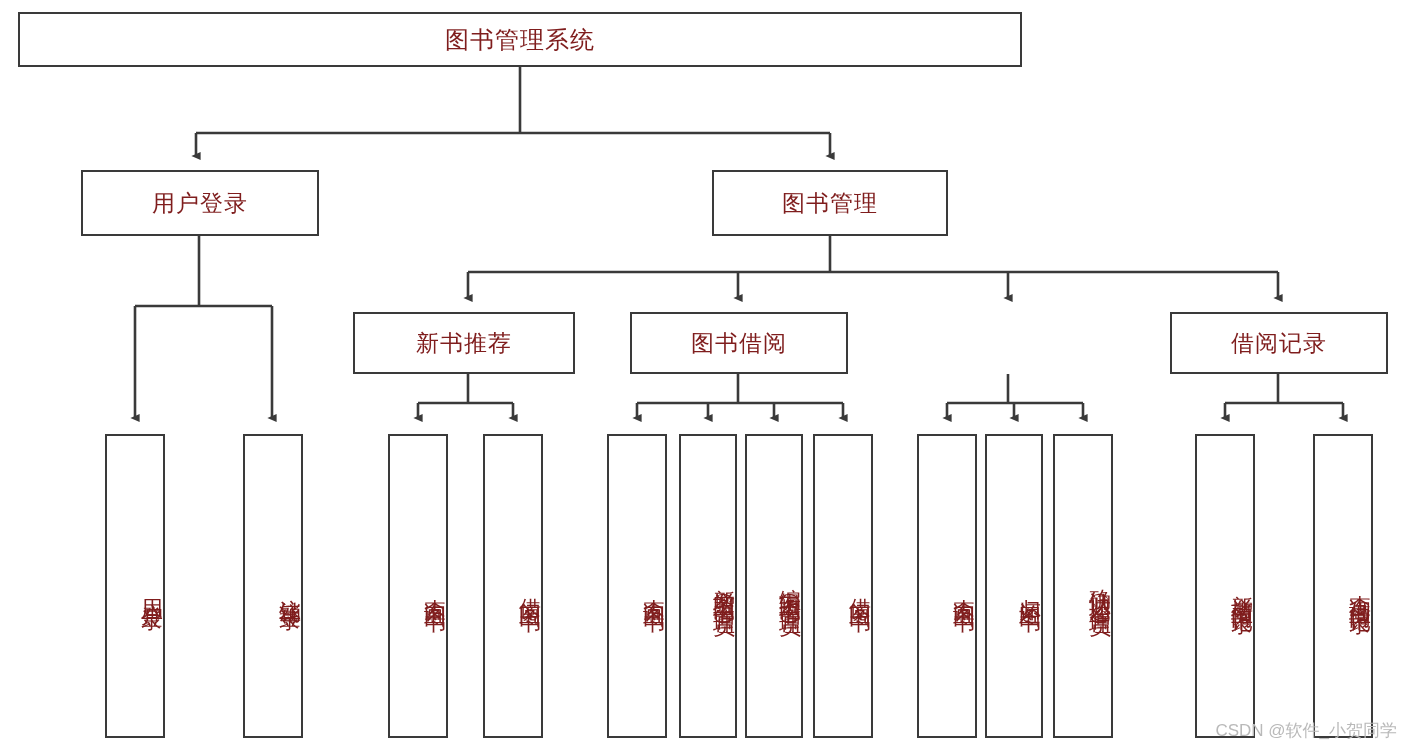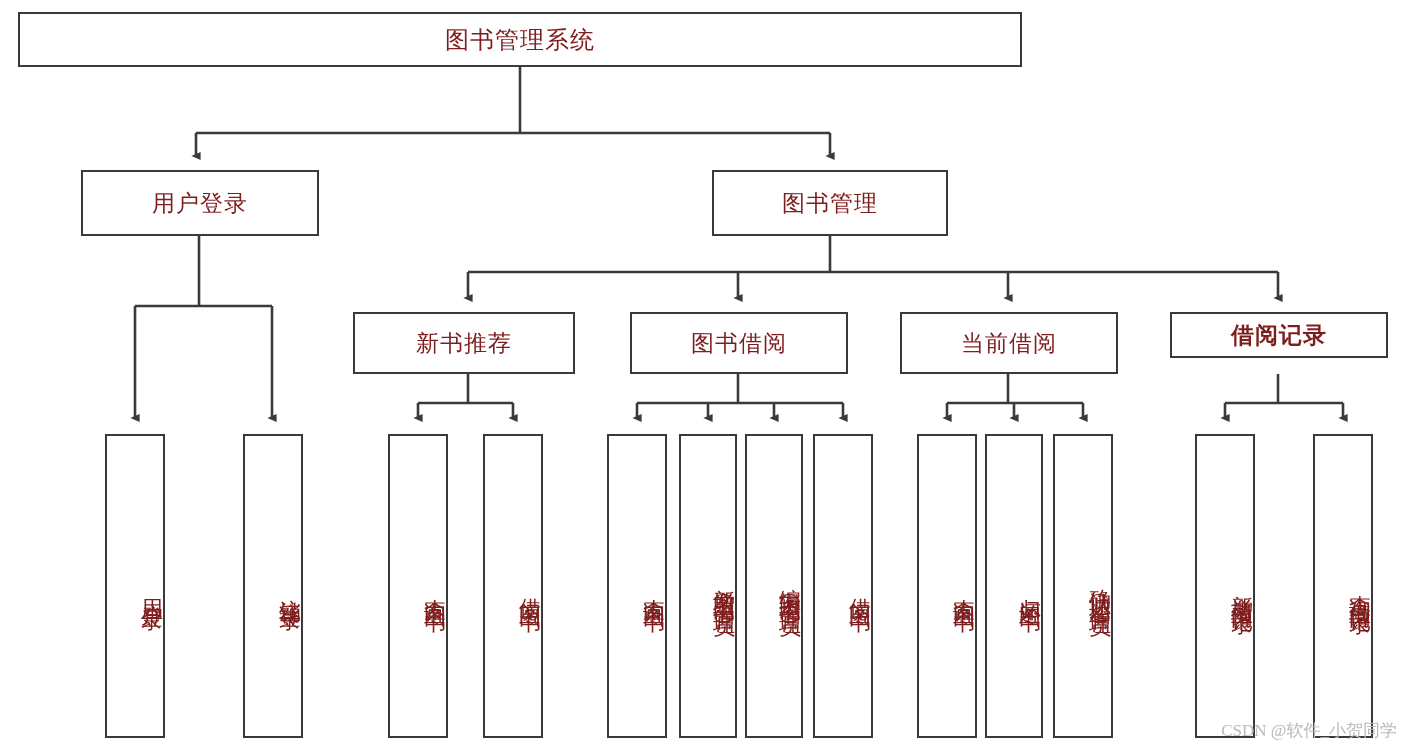--- a/index.html
+++ b/index.html
@@ -40,21 +40,21 @@
     white-space:nowrap;
   }
   #watermark{
     position:absolute;
     right:8px;
     bottom:5px;
     font-size:17px;
     color:#b9b9b9;
     z-index:3;
     white-space:nowrap;
-    font-family:Liberation Serif, serif;
+    font-family:Liberation Sans, sans-serif;
     margin-left:23px;
   }
 </style>
 </head>
 <body>
 
 <div id="canvas">
 
   <svg id="wires" viewBox="0 0 1405 747" xmlns="http://www.w3.org/2000/svg">
     <defs>
@@ -116,24 +116,21 @@
   <div class="node h" style="left:712px;top:170px;width:236px;height:66px;justify-content:center;">
     <span>图书管理</span>
   </div>
 
   <div class="node h" style="left:353px;top:312px;width:222px;height:62px;">
     <span>新书推荐</span>
   </div>
   <div class="node h" style="left:630px;top:312px;width:218px;height:62px;">
     <span>图书借阅</span>
   </div>
-  <div class="node h" style="left:900px;top:312px;width:218px;height:62px;">
-    <span>当前借阅</span>
-  </div>
-  <div class="node h" style="left:1170px;top:312px;width:218px;height:46px;font-weight:bold;">
+  <div class="node h" style="left:1170px;top:312px;width:218px;height:62px;">
     <span>借阅记录</span>
   </div>
 
   <div class="node v" style="left:105px;top:434px;width:60px;height:304px;">
     <span class="vtext">用户登录</span>
   </div>
   <div class="node v" style="left:243px;top:434px;width:60px;height:304px;">
     <span class="vtext">注销登录</span>
   </div>
 

